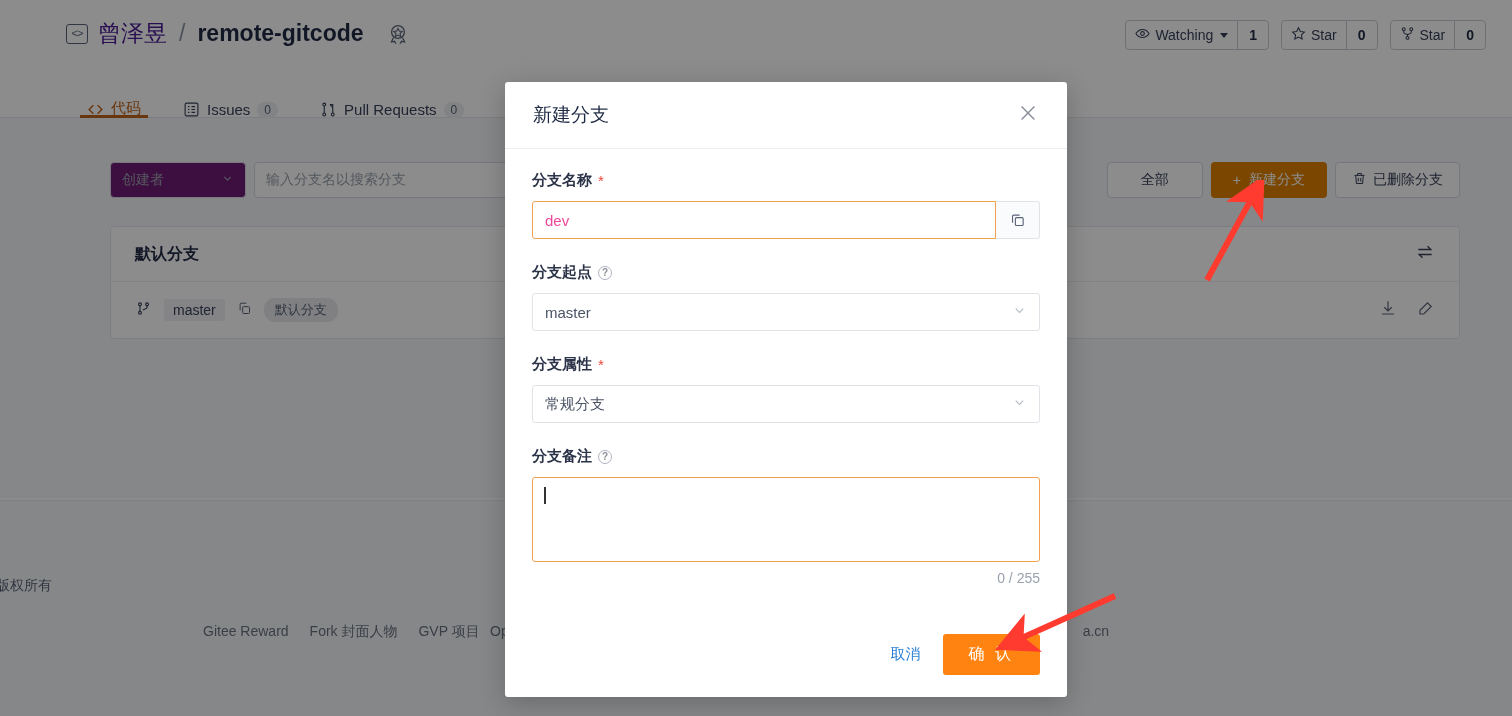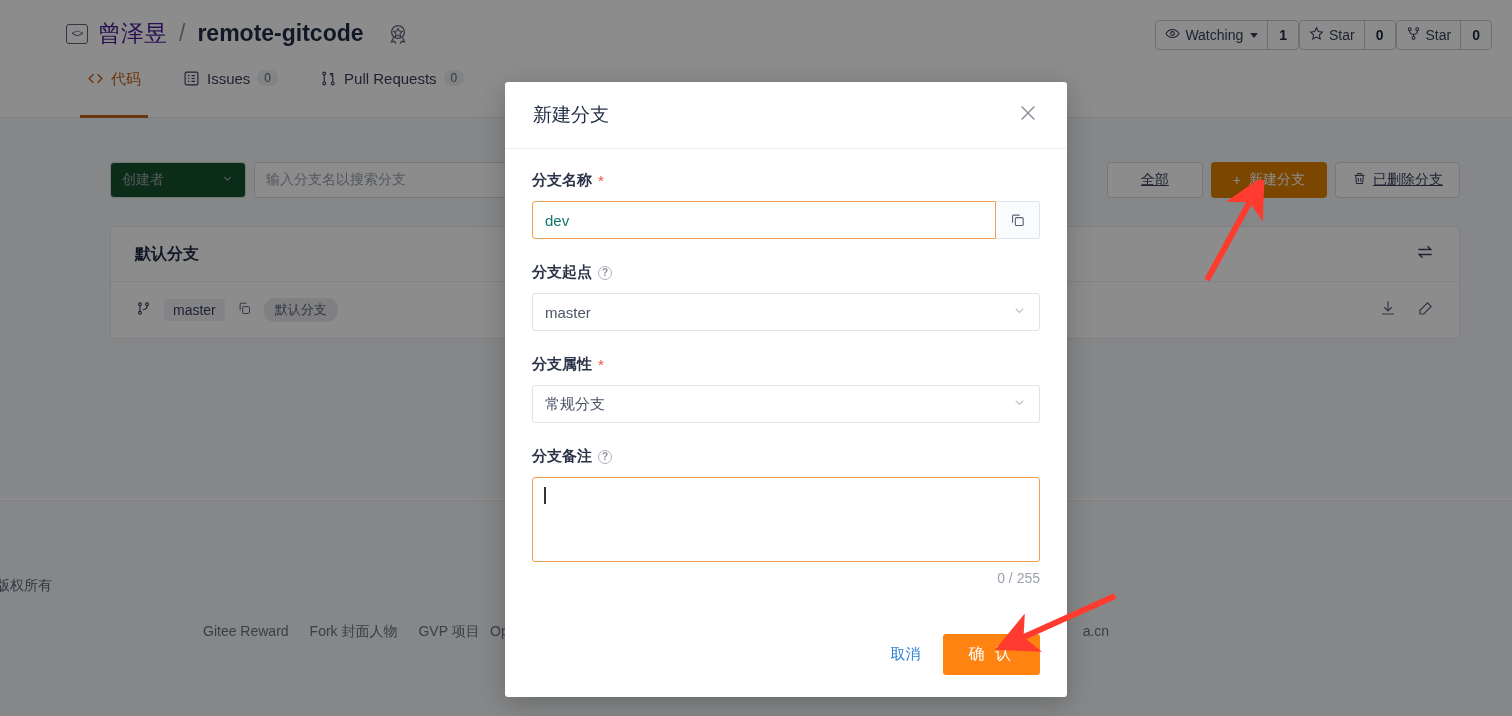--- a/index.html
+++ b/index.html
@@ -27,47 +27,47 @@
     width: 22px; height: 20px; border: 1.6px solid #5a6478; border-radius: 3px;
     display: flex; align-items: center; justify-content: center;
     font-size: 11px; color: #5a6478; line-height: 1; letter-spacing: -1px;
   }
   .repo-owner { font-size: 23px; color: #4c1d95; font-weight: 400; }
   .repo-slash { font-size: 23px; color: #8a93a6; margin: 0 2px; }
   .repo-name { font-size: 23px; color: #1f2a44; font-weight: 700; }
   .repo-badge-icon { margin-left: 12px; color: #5a6478; display:flex; align-items:center;}
 
   .repo-actions {
-    position: absolute; right: 20px; top: 20px;
-    display: flex; align-items: center; 
+    position: absolute; right: 26px; top: 20px;
+    display: flex; align-items: center; gap: 12px;
   }
   .act-group { display: flex; height: 30px; border: 1px solid #c9cdd6; border-radius: 4px; overflow: hidden; background: #fff; }
   .act-main { display: flex; align-items: center; gap: 5px; padding: 0 9px; font-size: 14px; color: #39415a; }
   .act-count { display: flex; align-items: center; padding: 0 11px; font-size: 14px; color: #1f2a44; font-weight: 700; border-left: 1px solid #c9cdd6; }
   .caret { width: 0; height: 0; border-left: 4px solid transparent; border-right: 4px solid transparent; border-top: 5px solid #39415a; margin-left: 2px; }
 
   .tabs {
     position: absolute; left: 0; top: 70px; width: 1512px; height: 48px;
     border-bottom: 1px solid #e3e6eb; background: #fff;
     display: flex; align-items: center; padding-left: 66px; gap: 0;
   }
-  .tab { display: flex; align-items: flex-start; gap: 7px; height: 48px; padding: 0 21px; font-size: 15px; color: #39415a; position: relative; }
+  .tab { display: flex; align-items: flex-end; gap: 7px; height: 48px; padding: 0 21px; font-size: 15px; color: #39415a; position: relative; }
   .tab.active { color: #c0641c; }
   .tab.active::after { content: ""; position: absolute; left: 14px; right: 14px; bottom: 0; height: 3px; background: #c0641c; }
   .tab .ticon { display: flex; align-items: center; }
   .tab-count { background: #eceef1; color: #5a6478; border-radius: 9px; font-size: 12px; padding: 1px 7px; min-width: 20px; text-align: center; }
 
   .content-area { position: absolute; left: 0; top: 118px; width: 1512px; height: 380px; background: #f5f6f8; }
 
   .filters { position: absolute; left: 110px; top: 162px; display: flex; align-items: center; gap: 8px; }
-  .sel-box { width: 136px; height: 36px; border: 1px solid #d5d9e0; border-radius: 4px; background: #14532d; display: flex; align-items: center; padding: 0 11px; font-size: 14px; color: #9aa1ad; justify-content: space-between; }
+  .sel-box { width: 136px; height: 36px; border: 1px solid #d5d9e0; border-radius: 4px; background: #701a75; display: flex; align-items: center; padding: 0 11px; font-size: 14px; color: #9aa1ad; justify-content: space-between; }
   .search-box { width: 700px; height: 36px; border: 1px solid #d5d9e0; border-radius: 4px; background: #fff; display: flex; align-items: center; padding: 0 11px; font-size: 14px; color: #9aa1ad; }
 
   .right-buttons { position: absolute; right: 52px; top: 162px; display: flex; align-items: center; gap: 8px; }
-  .btn-plain { height: 36px; min-width: 96px; border: 1px solid #d5d9e0; border-radius: 4px; background: #fff; display: flex; align-items: center; justify-content: center; gap: 6px; font-size: 14px; color: #39415a; padding: 0 16px; text-decoration: underline; }
+  .btn-plain { height: 36px; min-width: 96px; border: 1px solid #d5d9e0; border-radius: 4px; background: #fff; display: flex; align-items: center; justify-content: center; gap: 6px; font-size: 14px; color: #39415a; padding: 0 16px; }
   .btn-primary { height: 36px; border-radius: 4px; background: #e08000; color: #fff; display: flex; align-items: center; justify-content: center; gap: 8px; font-size: 14px; padding: 0 22px; }
 
   .branch-panel { position: absolute; left: 110px; right: 52px; top: 226px; background: #fff; border: 1px solid #e3e6eb; border-radius: 4px; }
   .panel-head { height: 55px; display: flex; align-items: center; padding: 0 24px; justify-content: space-between; border-bottom: 1px solid #eceef1; }
   .panel-head-title { font-size: 16px; font-weight: 700; color: #1f2a44; }
   .panel-row { height: 56px; display: flex; align-items: center; padding: 0 24px; justify-content: space-between; }
   .row-left { display: flex; align-items: center; gap: 12px; }
   .chip-name { background: #f0f1f4; border-radius: 3px; padding: 3px 9px; font-size: 14px; color: #39415a; }
   .chip-tag { background: #e9eaee; border-radius: 11px; padding: 3px 11px; font-size: 13px; color: #5a6478; }
   .row-right { display: flex; align-items: center; gap: 20px; color: #5a6478; }
@@ -92,21 +92,21 @@
   }
   .modal-head { height: 67px; border-bottom: 1px solid #eceef1; display: flex; align-items: center; padding: 0 28px; justify-content: space-between; }
   .modal-title { font-size: 19px; color: #1f2a44; }
   .modal-close { color: #8a8f99; font-size: 26px; line-height: 1; cursor: pointer; font-weight: 300; }
   .modal-body { padding: 22px 27px 0 27px; flex: 1; }
   .field-label { font-size: 15px; font-weight: 700; color: #2b3348; display: flex; align-items: center; gap: 6px; margin-bottom: 11px; }
   .req { color: #f0483e; font-size: 15px; font-weight: 400; }
   .help-icon { width: 14px; height: 14px; border: 1px solid #aeb4bf; border-radius: 50%; color: #8a8f99; font-size: 10px; display: inline-flex; align-items: center; justify-content: center; line-height: 1; }
 
   .input-row { display: flex; margin-bottom: 24px; }
-  .text-input { flex: 1; height: 38px; border: 1px solid #f0a050; border-radius: 3px 0 0 3px; padding: 0 12px; font-size: 15px; color: #0f766e; display: flex; align-items: center; background: #fff; }
+  .text-input { flex: 1; height: 38px; border: 1px solid #f0a050; border-radius: 3px 0 0 3px; padding: 0 12px; font-size: 15px; color: #ec4899; display: flex; align-items: center; background: #fff; }
   .copy-btn { width: 44px; height: 38px; border: 1px solid #e0e3e8; border-left: none; border-radius: 0 3px 3px 0; background: #fafbfc; display: flex; align-items: center; justify-content: center; color: #5a6478; }
 
   .select-input { height: 38px; border: 1px solid #e0e3e8; border-radius: 3px; padding: 0 12px; font-size: 15px; color: #4b5466; display: flex; align-items: center; justify-content: space-between; margin-bottom: 24px; background: #fff; }
   .select-input .sel-text { color: #4b5466; }
   .chev { color: #b6bcc6; font-size: 13px; }
 
   .ta-wrap { margin-bottom: 6px; }
   .textarea-box { height: 85px; border: 1px solid #f0a050; border-radius: 3px; background: #fff; padding: 9px 11px; position: relative; }
   .caret-bar { display: inline-block; width: 1.5px; height: 17px; background: #333; animation: none; }
   .counter { text-align: right; font-size: 14px; color: #9aa1ad; margin-top: 8px; }

